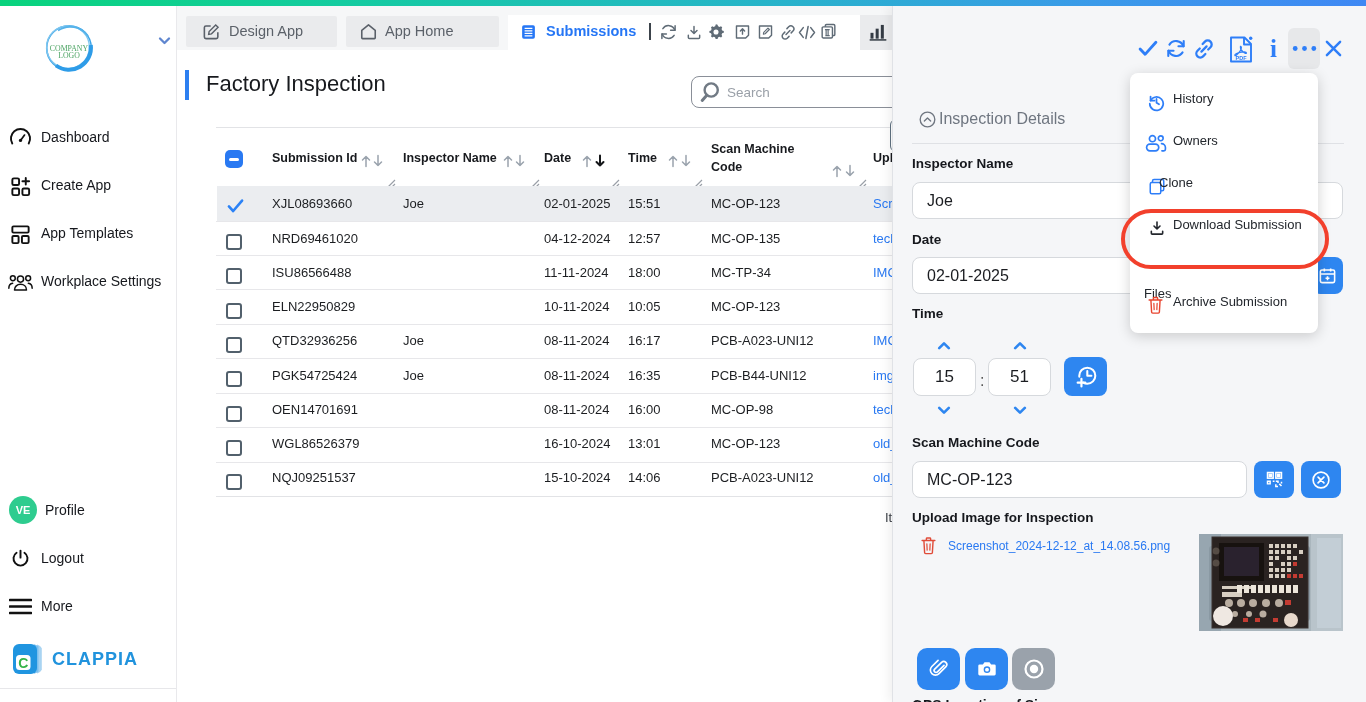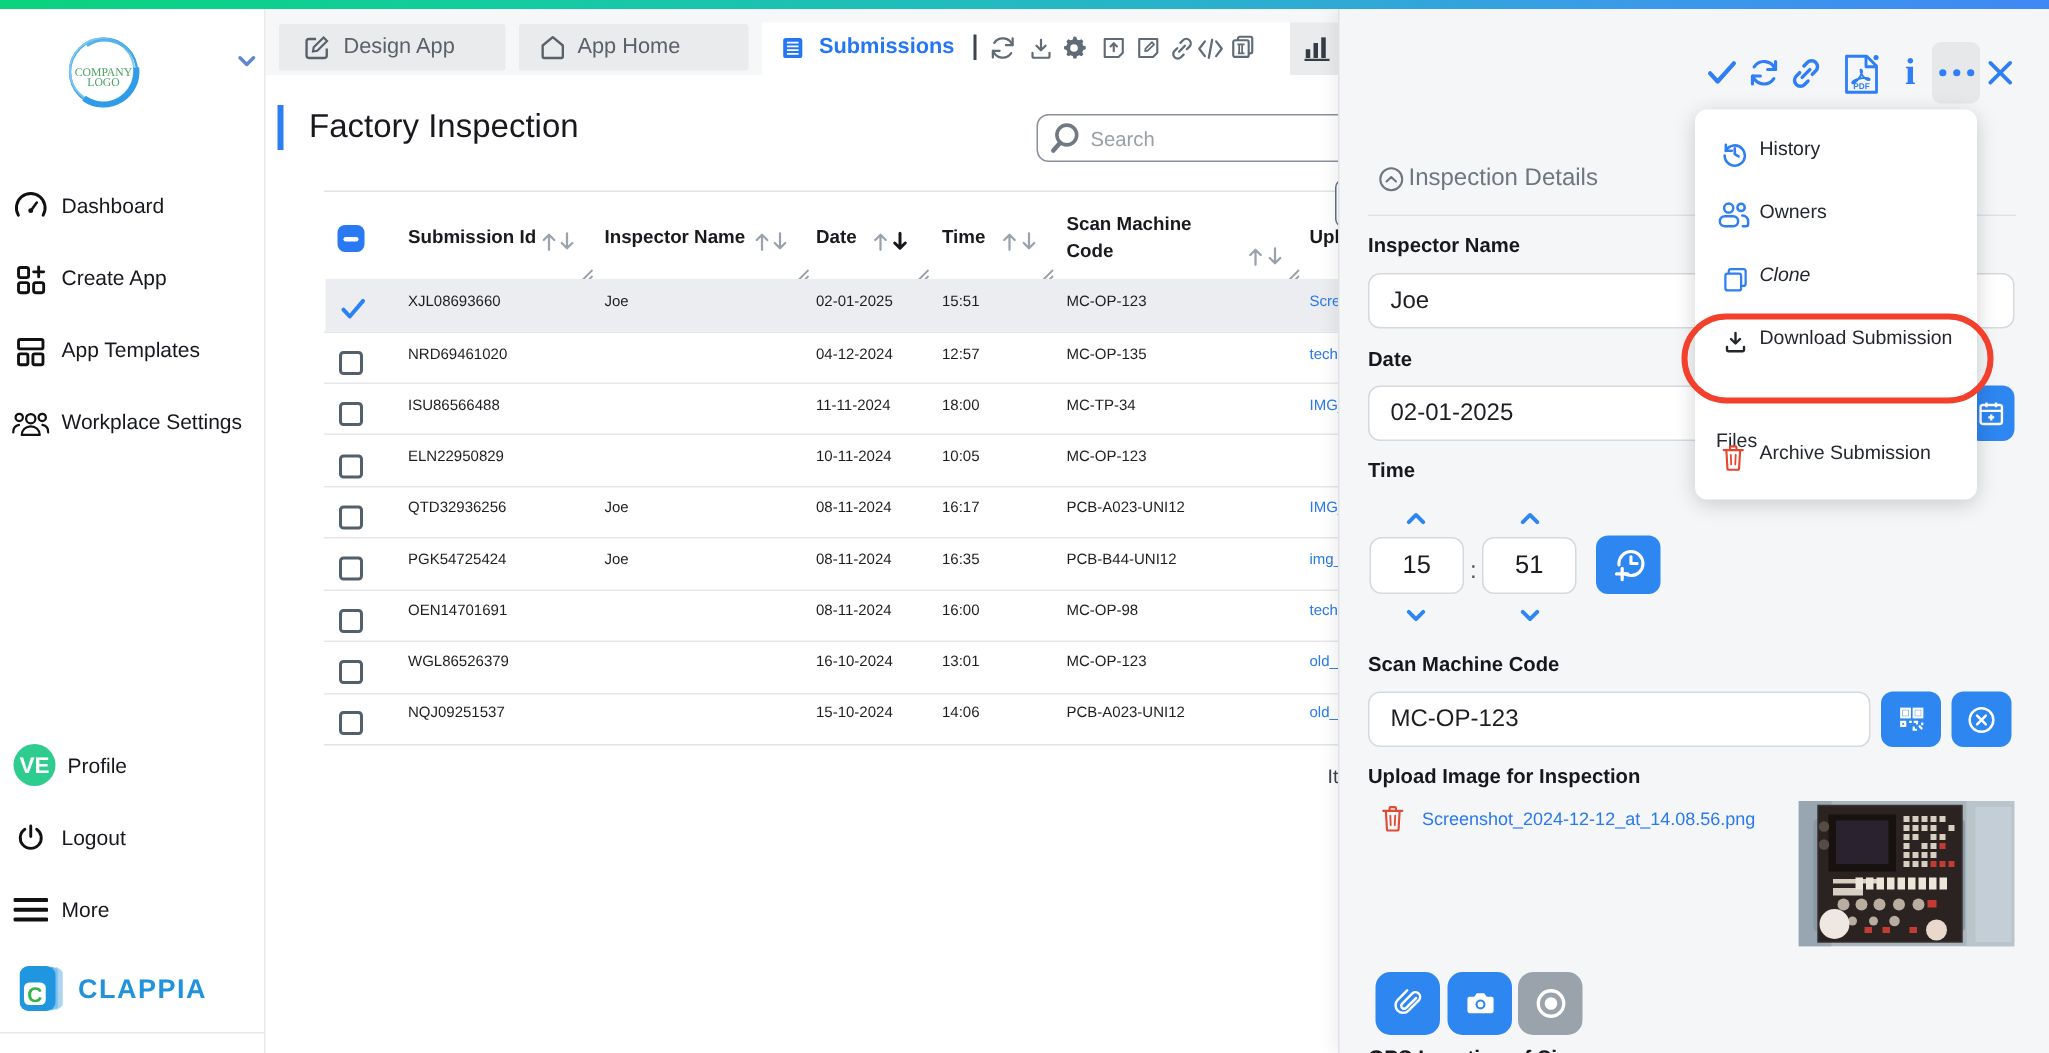--- a/index.html
+++ b/index.html
@@ -8,21 +8,21 @@
 #stage { position:relative; width:1366px; height:702px; background:#fff; }
 
 #topbar { left:0; top:0; width:1366px; height:6px; background:linear-gradient(90deg,#09d37d 0%,#14cca0 25%,#26b5c8 55%,#3a9ae9 80%,#3f88f4 100%); z-index:60; }
 
 #sidebar { left:0; top:6px; width:177px; height:696px; background:#fff; border-right:1px solid #e9e9ec; z-index:5; }
 .navtext { position:absolute; left:41px; font-size:14px; color:#16181d; white-space:nowrap; }
 
 .toolbtn { position:absolute; top:16px; height:31px; background:#eaebed; border-radius:2px; color:#5b6169; font-size:14.5px; font-weight:500; }
 
 .hdr { position:absolute; font-size:12.5px; font-weight:700; color:#181a1e; white-space:nowrap; }
-.cell { position:absolute; font-size:10px; color:#1c1e21; white-space:nowrap; }
+.cell { position:absolute; font-size:13px; color:#1c1e21; white-space:nowrap; }
 .link { color:#2979f2; }
 .rowline { position:absolute; left:216px; width:689px; height:1px; background:#e7e7ea; }
 .cbox { position:absolute; width:16px; height:16px; border:2.3px solid #52606c; border-radius:3px; background:#fff; }
 
 #panel { left:892px; top:6px; width:474px; height:696px; background:#f5f6f8; border-left:1px solid #e0e2e6; box-shadow:-4px 0 10px rgba(0,0,0,0.06); z-index:10; }
 .plabel { position:absolute; font-size:13.5px; font-weight:700; color:#16181d; }
 .pinput { position:absolute; background:#fff; border:1px solid #d6d9dd; border-radius:8px; font-size:16px; color:#1b1d21; display:flex; align-items:center; padding-left:14px; }
 .bluebtn { position:absolute; background:#2e86f0; border-radius:8px; display:flex; align-items:center; justify-content:center; }
 
 #menu { left:1130px; top:73px; width:188px; height:260px; background:#fff; border-radius:8px; box-shadow:0 3px 14px rgba(0,0,0,0.18); z-index:30; }
@@ -276,21 +276,21 @@
     <svg class="abs" style="left:8px; top:266px;" width="25" height="20" viewBox="0 0 30 24" fill="none" stroke="#111" stroke-width="1.8">
         <circle cx="15" cy="8.5" r="3.7"></circle>
         <path d="M7.8 21.5 c0-4 3.2-6.8 7.2-6.8 s7.2 2.8 7.2 6.8 Z" stroke-linejoin="round"></path>
         <circle cx="5.8" cy="7.5" r="2.9"></circle>
         <path d="M1 19.5 c0-3.4 2-5.6 4.6-6" stroke-linecap="round"></path>
         <circle cx="24.2" cy="7.5" r="2.9"></circle>
         <path d="M29 19.5 c0-3.4 -2-5.6 -4.6-6" stroke-linecap="round"></path>
       </svg>
     <div class="navtext" style="top:267px;">Workplace Settings</div>
 
-    <div class="abs" style="left:9px; top:490px; width:28px; height:28px; border-radius:50%; background:#2ecc8f; color:#fff; font-size:15px; font-weight:700; display:flex; align-items:center; justify-content:center;">VE</div>
+    <div class="abs" style="left:9px; top:490px; width:28px; height:28px; border-radius:50%; background:#2ecc8f; color:#fff; font-size:11px; font-weight:700; display:flex; align-items:center; justify-content:center;">VE</div>
     <div class="navtext" style="top:496px; left:45px;">Profile</div>
 
     <svg class="abs" style="left:10px; top:542px;" width="21" height="21" viewBox="0 0 24 24" fill="none" stroke="#111" stroke-width="2.2">
         <path d="M12 3 v8" stroke-linecap="round"></path>
         <path d="M7.5 5.5 a8 8 0 1 0 9 0" stroke-linecap="round"></path>
       </svg>
     <div class="navtext" style="top:544px;">Logout</div>
 
     <svg class="abs" style="left:9px; top:592px;" width="23" height="17" viewBox="0 0 23 17">
         <path d="M1 2 h21 M1 8.5 h21 M1 15 h21" stroke="#111" stroke-width="2.6" stroke-linecap="round"></path>
@@ -522,21 +522,21 @@
         <circle cx="9.5" cy="6.5" r="3.9"></circle>
         <rect x="2" y="13.5" width="15.5" height="8.5" rx="4.2"></rect>
         <circle cx="20" cy="6" r="3.1"></circle>
         <path d="M21 12.8 a5 5 0 0 1 5 5 v2.2 a2 2 0 0 1 -2 2 h-2.5" stroke-linecap="round"></path>
       </svg>
     <div class="mitem" style="left:43px; top:60px;">Owners</div>
     <svg class="abs" style="left:18px; top:104px;" width="18" height="19" viewBox="0 0 24 24" fill="none" stroke="#2e7ef8" stroke-width="2">
         <path d="M6 6.5 V4.5 a2 2 0 0 1 2-2 h11 a2 2 0 0 1 2 2 v11 a2 2 0 0 1 -2 2 h-2"></path>
         <rect x="3" y="6.5" width="14" height="15" rx="2"></rect>
       </svg>
-    <div class="mitem" style="left:43px; top:102px;font-style:italic;">Clone</div>
+    <div class="mitem" style="left:29px; top:102px;">Clone</div>
     <svg class="abs" style="left:19px; top:147px;" width="16" height="16" viewBox="0 0 24 24" fill="none" stroke="#23272d" stroke-width="2.4">
         <path d="M12 3 v10 M7.5 9 l4.5 4.5 L16.5 9" stroke-linecap="round" stroke-linejoin="round"></path>
         <path d="M3.5 17 v3 a1.2 1.2 0 0 0 1.2 1.2 h14.6 a1.2 1.2 0 0 0 1.2-1.2 v-3" stroke-linecap="round"></path>
       </svg>
     <div class="mitem" style="left:43px; top:144px;">Download Submission</div>
     <div class="mitem" style="left:14px; top:165px;margin-top:48px;">Files</div>
     <svg class="abs" style="left:17px; top:222px;" width="17" height="20" viewBox="0 0 24 26" fill="none" stroke="#e8442e" stroke-width="2">
         <path d="M3 6 h18 M9 6 V3.5 a1 1 0 0 1 1-1 h4 a1 1 0 0 1 1 1 V6 M5.5 6 l1 17 a1.5 1.5 0 0 0 1.5 1.5 h8 a1.5 1.5 0 0 0 1.5-1.5 l1-17" stroke-linecap="round"></path>
         <path d="M9.7 10.5 l.4 9 M14.3 10.5 l-.4 9" stroke-linecap="round" stroke-width="1.7"></path>
       </svg>

